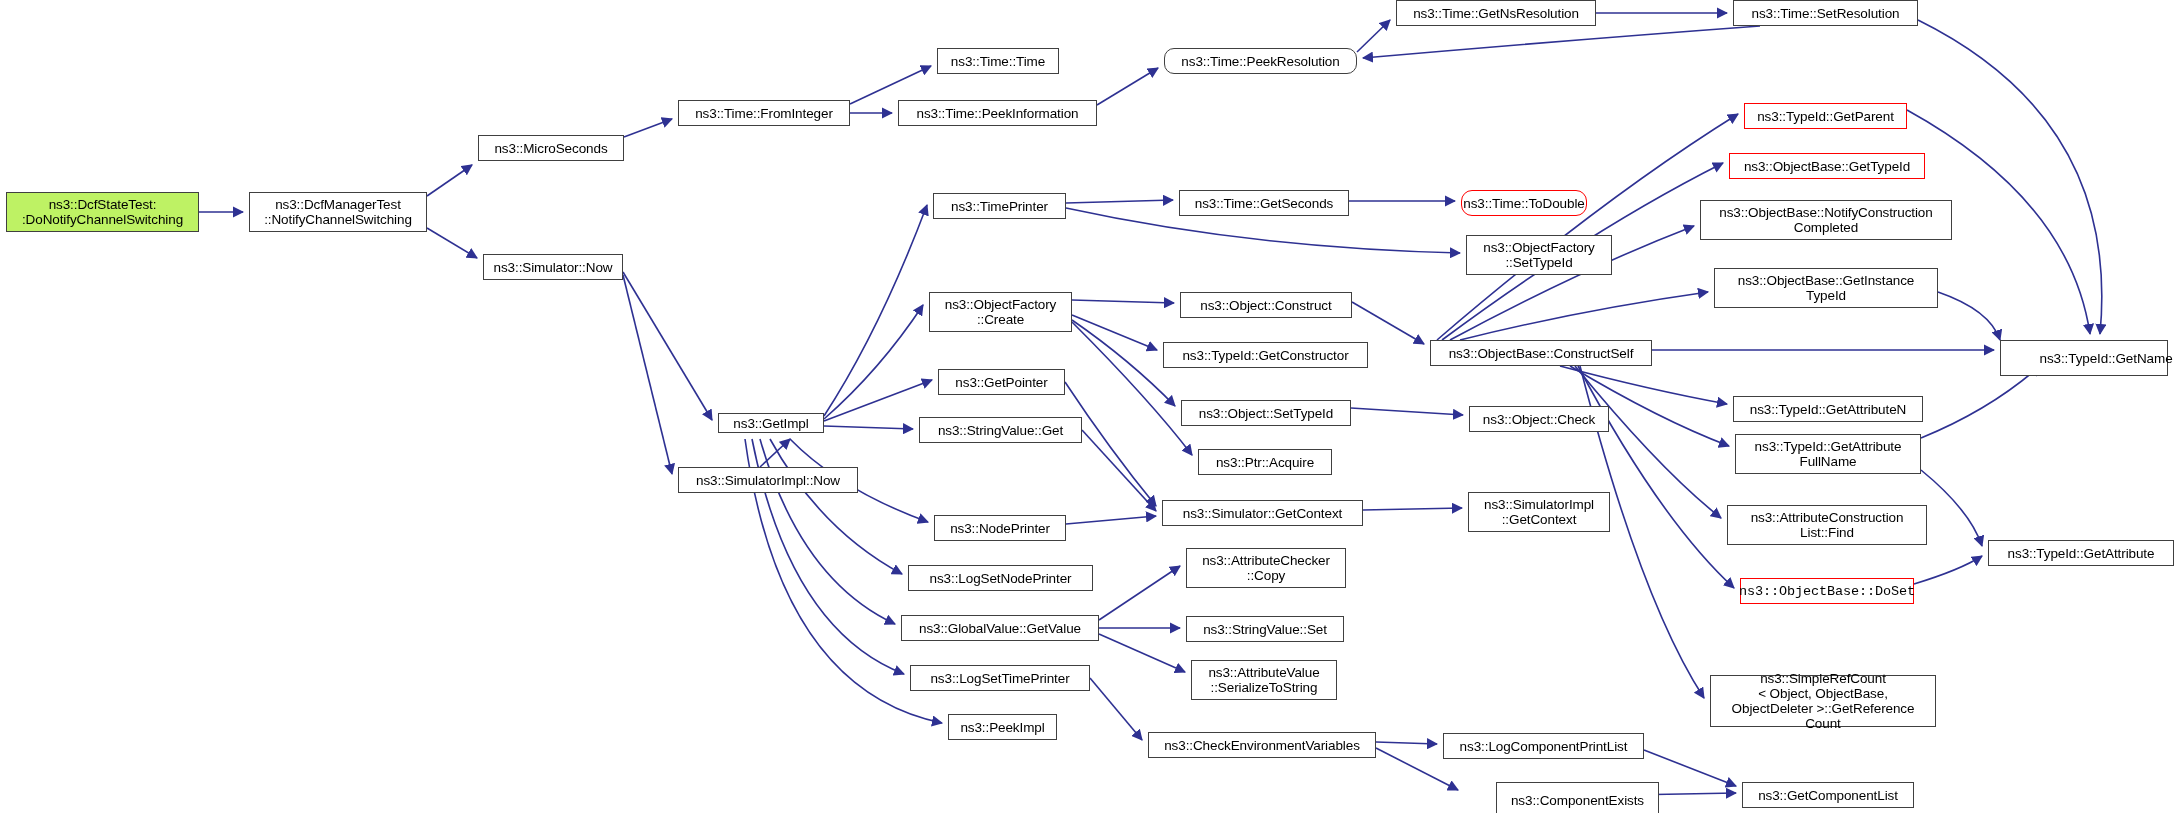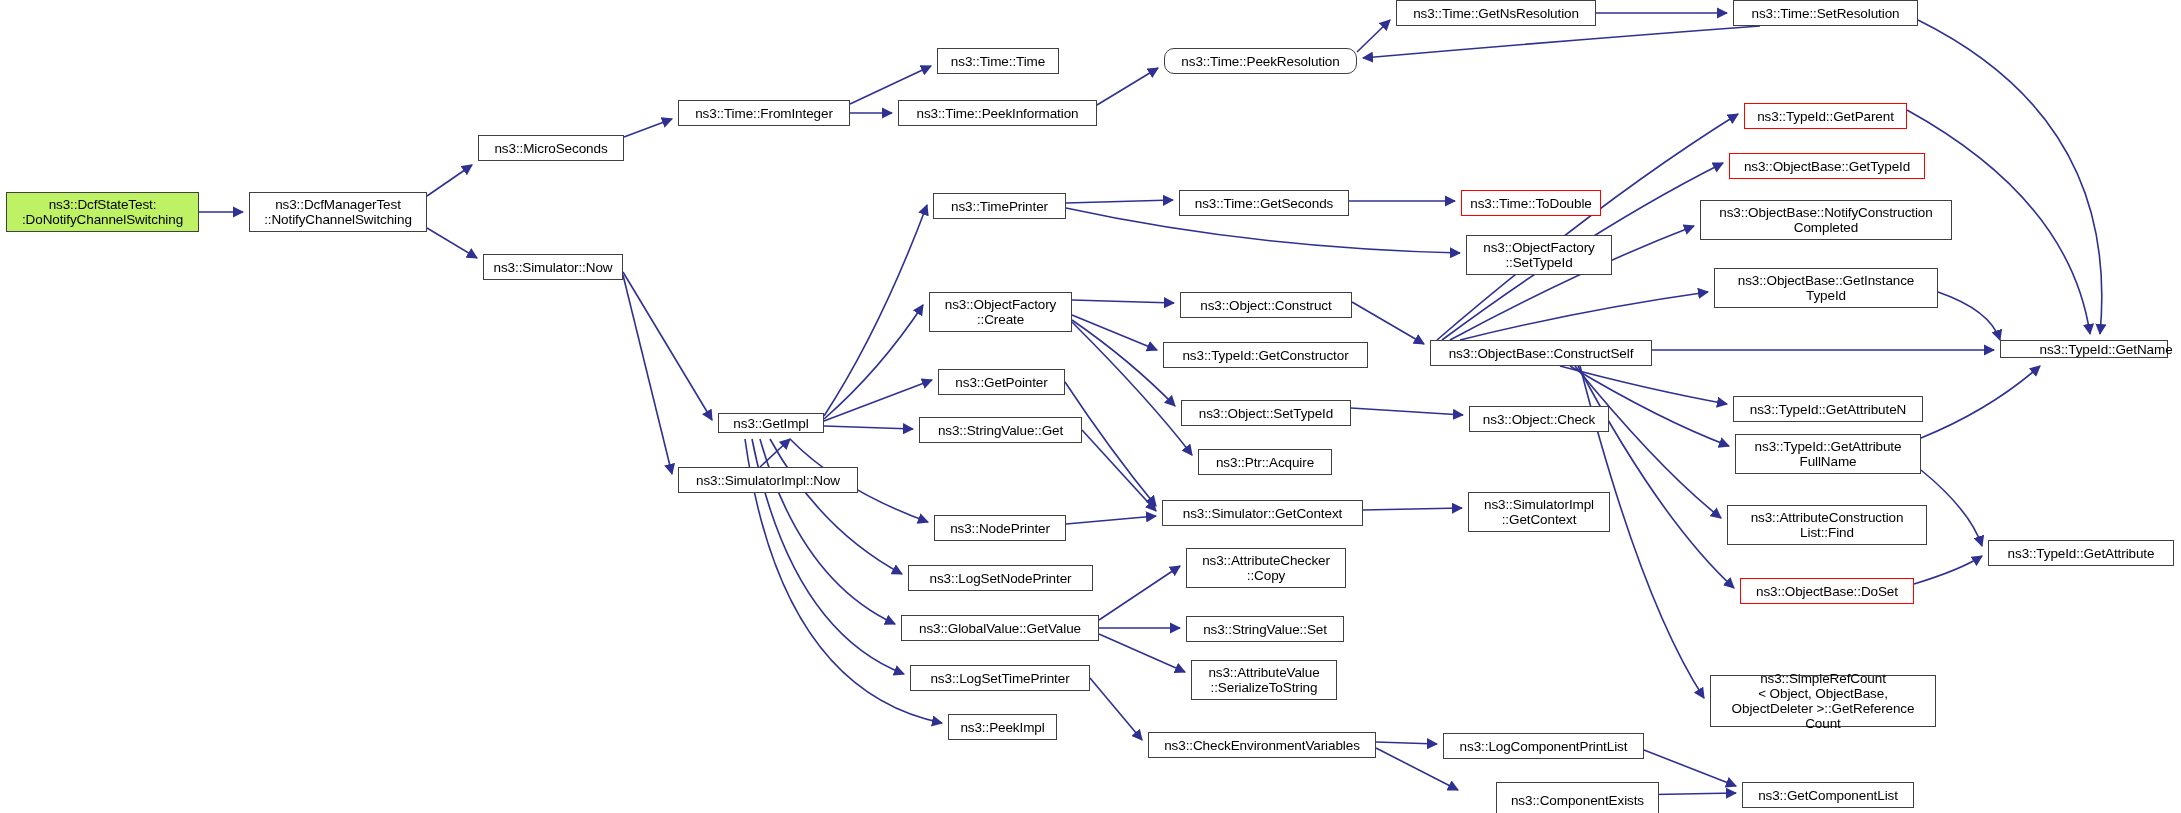--- a/index.html
+++ b/index.html
@@ -140,21 +140,21 @@
       <div class="node" style="left: 938px; top: 369px; width: 127px; height: 26px;"><span class="node-label">ns3::GetPointer</span></div>
       <div class="node" style="left: 919px; top: 417px; width: 163px; height: 26px;"><span class="node-label">ns3::StringValue::Get</span></div>
       <div class="node" style="left: 934px; top: 515px; width: 132px; height: 26px;"><span class="node-label">ns3::NodePrinter</span></div>
       <div class="node" style="left: 908px; top: 565px; width: 185px; height: 26px;"><span class="node-label">ns3::LogSetNodePrinter</span></div>
       <div class="node" style="left: 901px; top: 615px; width: 198px; height: 26px;"><span class="node-label">ns3::GlobalValue::GetValue</span></div>
       <div class="node" style="left: 910px; top: 665px; width: 180px; height: 26px;"><span class="node-label">ns3::LogSetTimePrinter</span></div>
       <div class="node" style="left: 948px; top: 714px; width: 109px; height: 26px;"><span class="node-label">ns3::PeekImpl</span></div>
       <div class="node" style="left: 718px; top: 413px; width: 106px; height: 20px;"><span class="node-label">ns3::GetImpl</span></div>
       <div class="node" style="left: 678px; top: 467px; width: 180px; height: 26px;"><span class="node-label">ns3::SimulatorImpl::Now</span></div>
       <div class="node" style="left: 1179px; top: 190px; width: 170px; height: 26px;"><span class="node-label">ns3::Time::GetSeconds</span></div>
-      <div class="node redborder" style="left: 1461px; top: 190px; width: 140px; height: 26px;"><span class="node-label">ns3::Time::ToDouble</span></div>
+      <div class="node redborder" style="left: 1461px; top: 190px; width: 126px; height: 26px; border-radius: 11px;"><span class="node-label">ns3::Time::ToDouble</span></div>
       <div class="node" style="left: 1466px; top: 235px; width: 146px; height: 40px;"><span class="node-label">ns3::ObjectFactory
 ::SetTypeId</span></div>
       <div class="node" style="left: 1180px; top: 292px; width: 172px; height: 26px;"><span class="node-label">ns3::Object::Construct</span></div>
       <div class="node" style="left: 1163px; top: 342px; width: 205px; height: 26px;"><span class="node-label">ns3::TypeId::GetConstructor</span></div>
       <div class="node" style="left: 1181px; top: 400px; width: 170px; height: 26px;"><span class="node-label">ns3::Object::SetTypeId</span></div>
       <div class="node" style="left: 1198px; top: 449px; width: 134px; height: 26px;"><span class="node-label">ns3::Ptr::Acquire</span></div>
       <div class="node" style="left: 1162px; top: 500px; width: 201px; height: 26px;"><span class="node-label">ns3::Simulator::GetContext</span></div>
       <div class="node" style="left: 1186px; top: 548px; width: 160px; height: 40px; align-items: center;"><span class="node-label">ns3::AttributeChecker
 ::Copy</span></div>
       <div class="node" style="left: 1186px; top: 616px; width: 158px; height: 26px;"><span class="node-label">ns3::StringValue::Set</span></div>
@@ -169,24 +169,24 @@
       <div class="node redborder" style="left: 1729px; top: 153px; width: 196px; height: 26px;"><span class="node-label">ns3::ObjectBase::GetTypeId</span></div>
       <div class="node" style="left: 1700px; top: 200px; width: 252px; height: 40px;"><span class="node-label">ns3::ObjectBase::NotifyConstruction
 Completed</span></div>
       <div class="node" style="left: 1714px; top: 268px; width: 224px; height: 40px;"><span class="node-label">ns3::ObjectBase::GetInstance
 TypeId</span></div>
       <div class="node" style="left: 1733px; top: 396px; width: 190px; height: 26px;"><span class="node-label">ns3::TypeId::GetAttributeN</span></div>
       <div class="node" style="left: 1735px; top: 434px; width: 186px; height: 40px;"><span class="node-label">ns3::TypeId::GetAttribute
 FullName</span></div>
       <div class="node" style="left: 1727px; top: 505px; width: 200px; height: 40px;"><span class="node-label">ns3::AttributeConstruction
 List::Find</span></div>
-      <div class="node redborder" style="left: 1740px; top: 578px; width: 174px; height: 26px;"><span class="node-label">ns3::ObjectBase::DoSet</span></div>
+      <div class="node redborder" style="left: 1740px; top: 578px; width: 174px; height: 26px; font-family: Liberation Mono, monospace;"><span class="node-label">ns3::ObjectBase::DoSet</span></div>
       <div class="node" style="left: 1710px; top: 675px; width: 226px; height: 52px;"><span class="node-label">ns3::SimpleRefCount
 &lt; Object, ObjectBase,
 ObjectDeleter &gt;::GetReference
 Count</span></div>
       <div class="node" style="left: 1443px; top: 733px; width: 201px; height: 26px;"><span class="node-label">ns3::LogComponentPrintList</span></div>
       <div class="node" style="left: 1496px; top: 782px; width: 163px; height: 36px;"><span class="node-label">ns3::ComponentExists</span></div>
       <div class="node" style="left: 1742px; top: 782px; width: 172px; height: 26px;"><span class="node-label">ns3::GetComponentList</span></div>
-      <div class="node" style="left: 2000px; top: 340px; width: 168px; height: 18px; padding-left: 44px;"><span class="node-label">ns3::TypeId::GetName</span></div>
+      <div class="node" style="left: 2000px; top: 340px; width: 168px; height: 36px; padding-left: 44px;"><span class="node-label">ns3::TypeId::GetName</span></div>
       <div class="node" style="left: 1988px; top: 540px; width: 186px; height: 26px;"><span class="node-label">ns3::TypeId::GetAttribute</span></div>
     </div>
 </div>
 
 </body></html>

